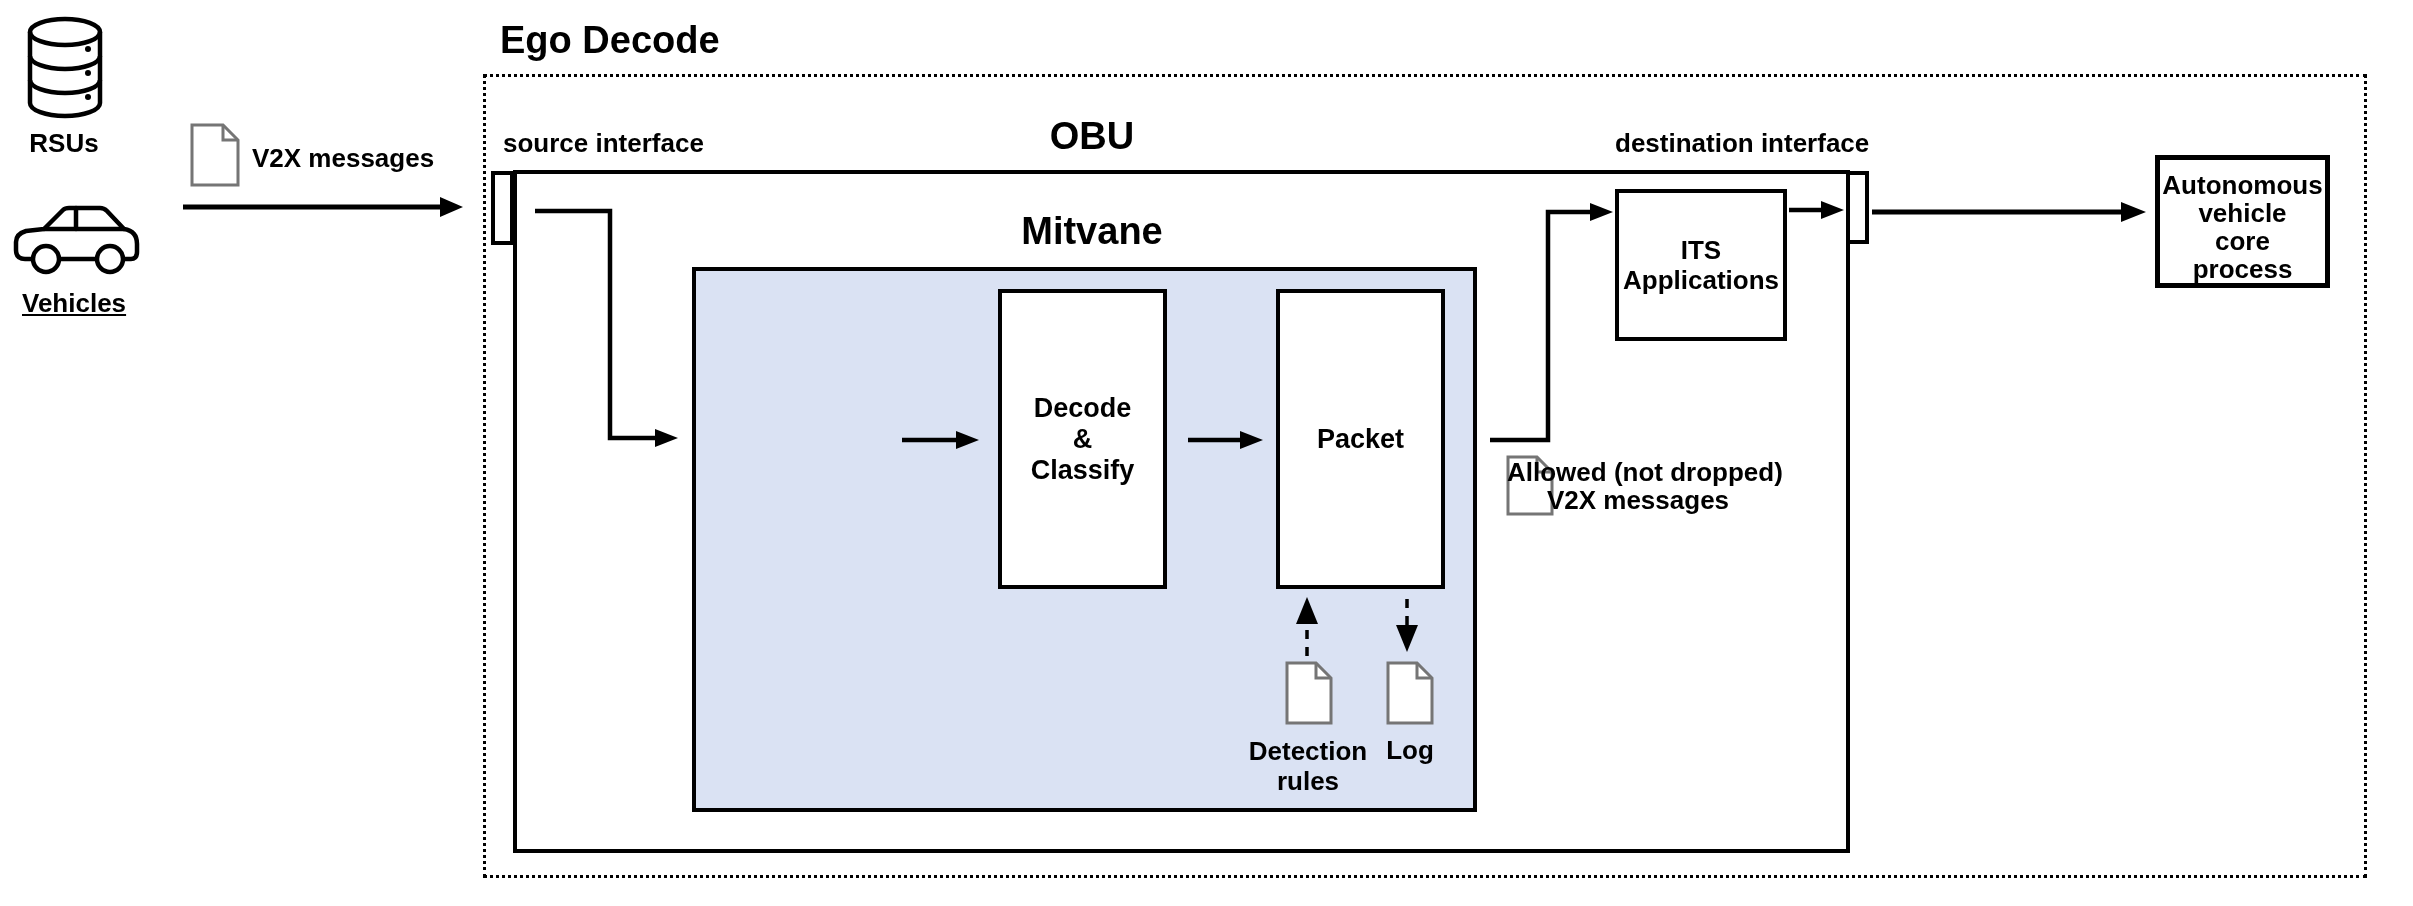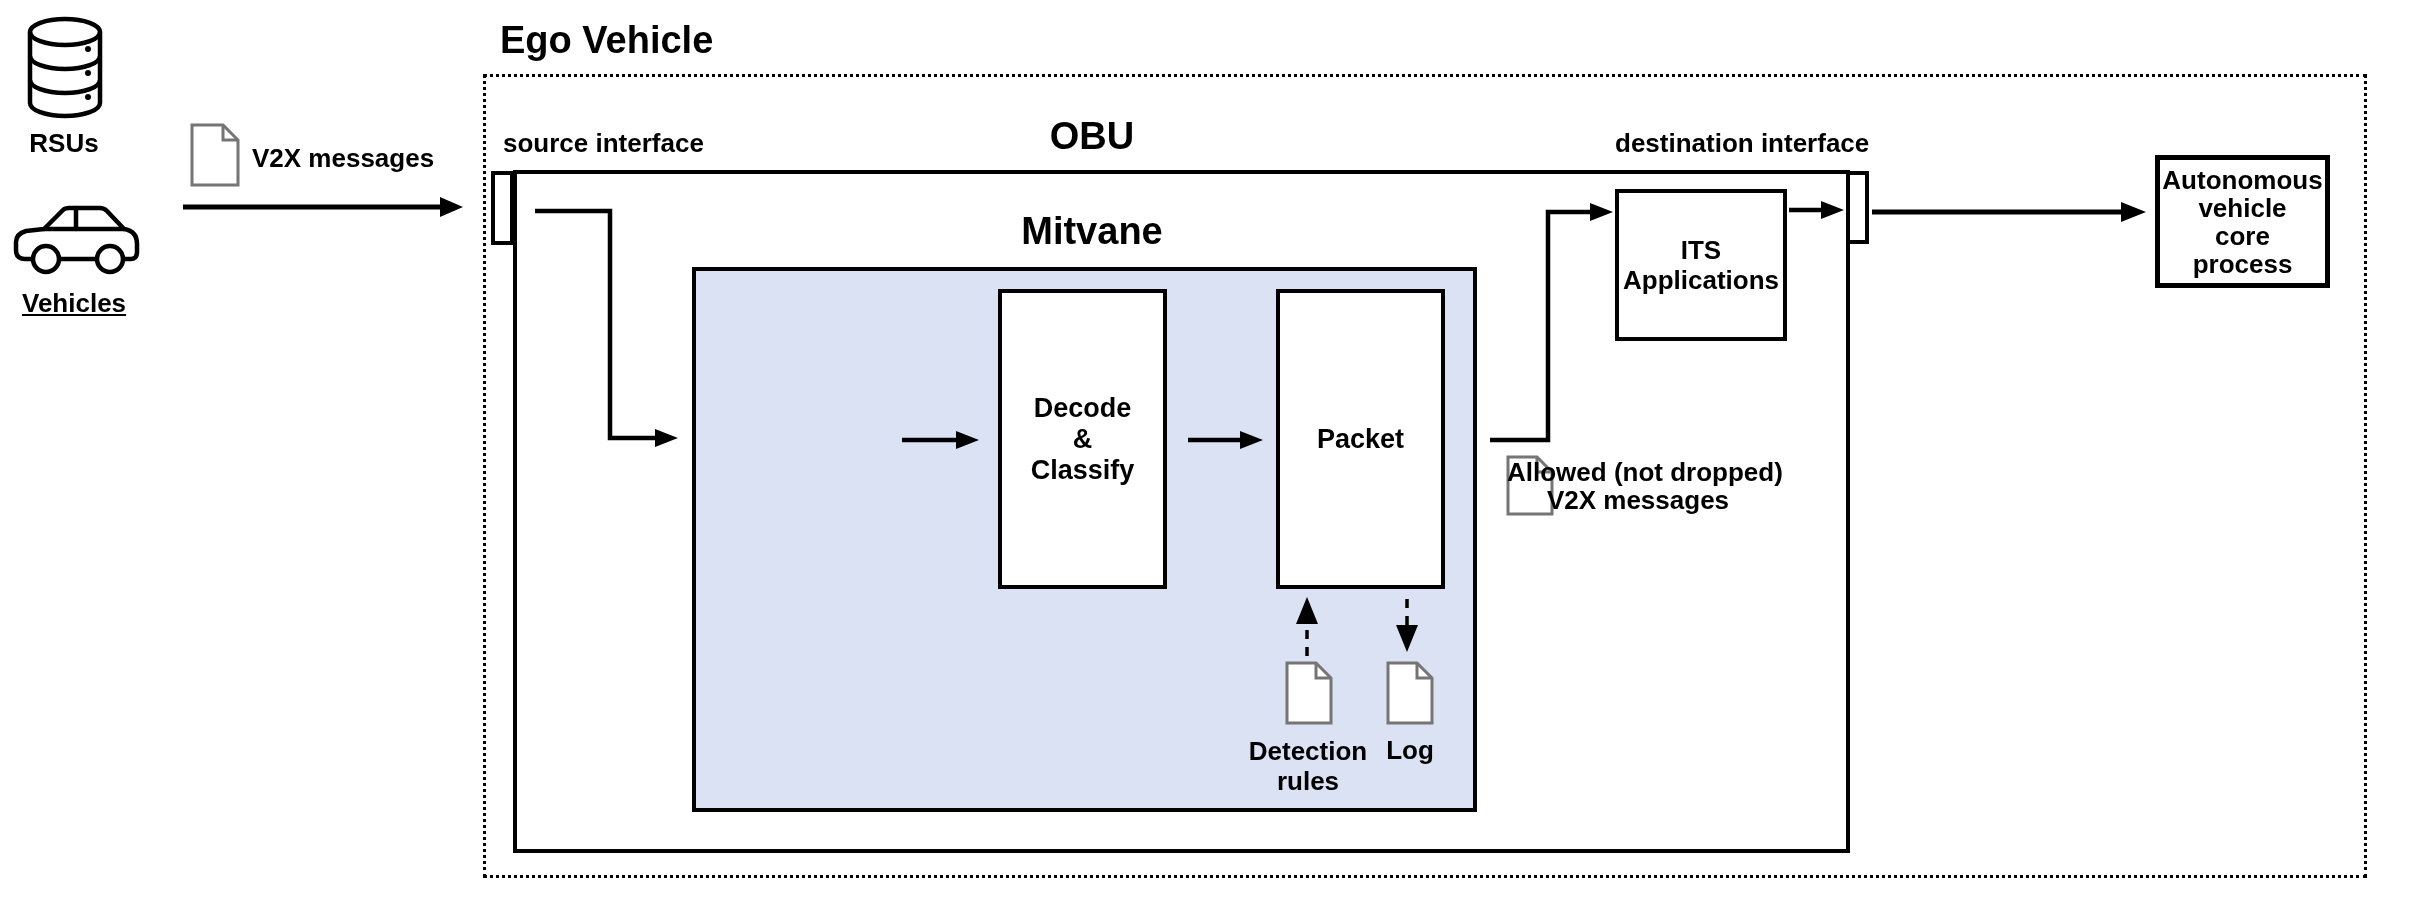--- a/index.html
+++ b/index.html
@@ -17,21 +17,21 @@
     color:#000;
     overflow:hidden;
   }
   .box{position:absolute;box-sizing:border-box;}
   .ego-box{border:3px dotted #000;background:transparent;}
   .obu-box{border:4px solid #000;background:transparent;}
   .mitvane-box{border:4px solid #000;background:var(--mitvane-fill);}
   .stage-box{border:4px solid #000;background:#fff;display:flex;align-items:center;justify-content:center;text-align:center;}
   .stage-text{font-size:27px;line-height:31px;}
   .its-box{border:4px solid #000;background:#fff;display:flex;align-items:center;justify-content:center;text-align:center;font-size:26px;line-height:30px;}
-  .auto-box{border:5px solid #000;background:#fff;display:flex;align-items:center;justify-content:center;text-align:center;font-size:26px;line-height:28px;}
+  .auto-box{border:5px solid #000;background:#fff;display:flex;align-items:flex-end;justify-content:center;text-align:center;font-size:26px;line-height:28px;}
   .port{position:absolute;box-sizing:border-box;border:4px solid #000;background:#fff;}
   .lbl{position:absolute;white-space:nowrap;}
   .title{font-size:38px;line-height:40px;}
   .small{font-size:26px;line-height:29px;}
   .ctr{text-align:center;}
   .overlay{position:absolute;left:0;top:0;pointer-events:none;}
   .line-stack span{display:block;}
 </style>
 </head>
 <body>
@@ -156,21 +156,21 @@
       <path d="M1789,210 H1822" stroke="var(--line,#000)" stroke-width="4.5" fill="none"></path>
       <polygon points="1844,210 1821,201 1821,219" fill="var(--line,#000)"></polygon>
     </g>
 
     <g>
       <path d="M1872,212 H2122" stroke="var(--line,#000)" stroke-width="5" fill="none"></path>
       <polygon points="2146,212 2121,202 2121,222" fill="var(--line,#000)"></polygon>
     </g>
   </svg>
 
-  <div class="lbl title" style="left:500px;top:20px;">Ego Vehicle</div>
+  <div class="lbl title" style="left:500px;top:20px;">Ego Decode</div>
 
   <div class="lbl title ctr" style="left:992px;top:116px;width:200px;">OBU</div>
 
   <div class="lbl title ctr" style="left:992px;top:211px;width:200px;">Mitvane</div>
 
   <div class="lbl small" style="left:503px;top:129px;">source interface</div>
 
   <div class="lbl small ctr" style="left:1615px;top:129px;width:250px;">destination interface</div>
 
   <div class="lbl small ctr" style="left:14px;top:129px;width:100px;">RSUs</div>

